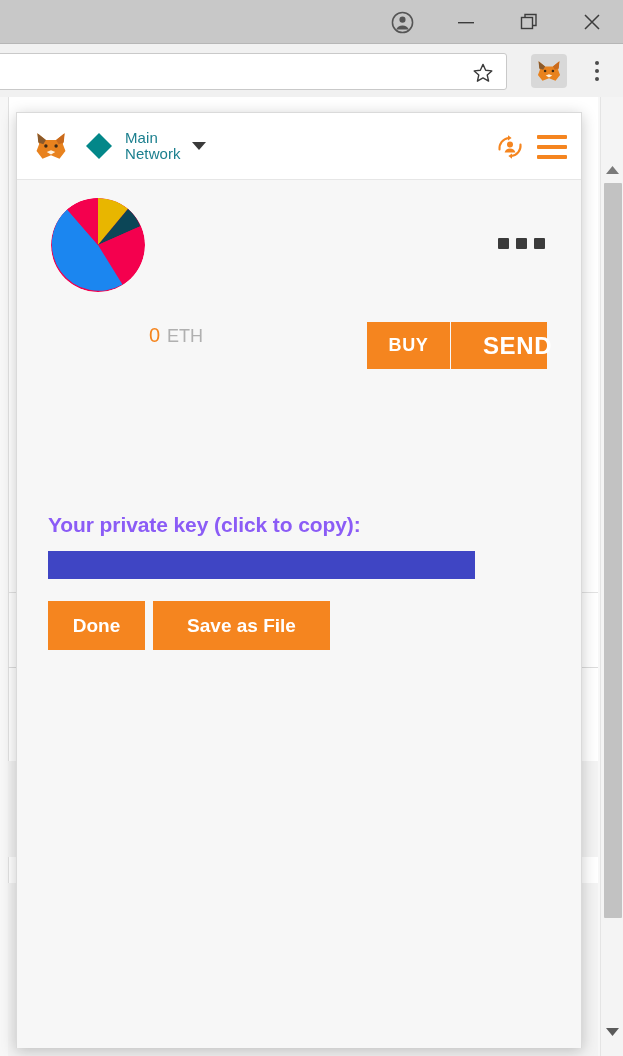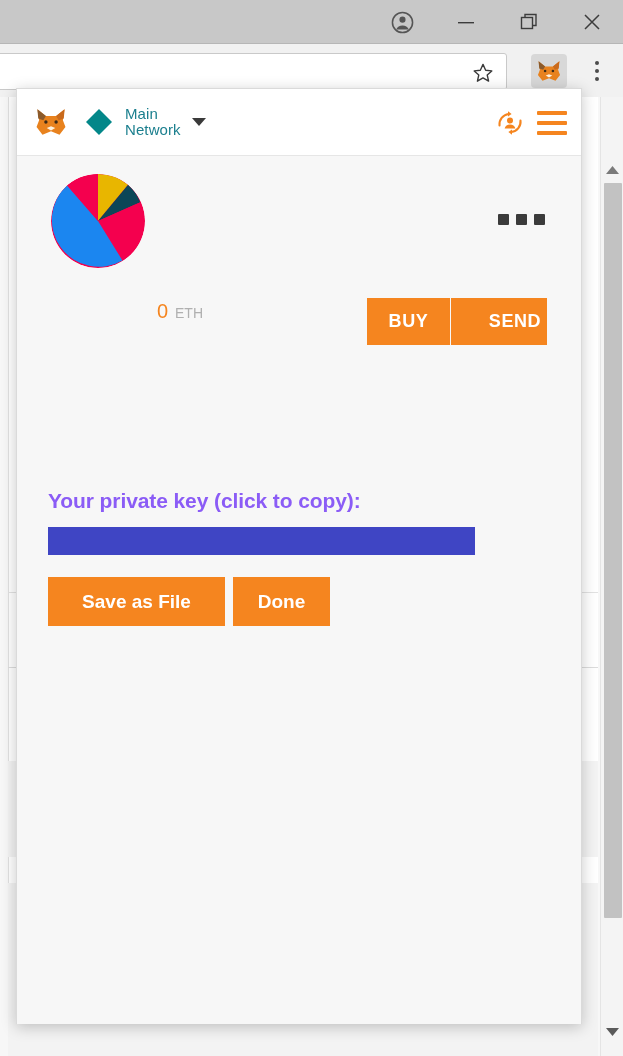--- a/index.html
+++ b/index.html
@@ -126,21 +126,21 @@
     position: absolute;
     left: 3px; top: 86px;
     width: 18px; height: 735px;
     background: #c2c2c2;
     border-radius: 1px;
   }
 
   
   .popup {
     position: absolute;
-    left: 16px; top: 88px;
+    left: 16px; top: 112px;
     width: 566px; height: 936px;
     background: #f7f7f7;
     border: 1px solid #dadada;
     box-shadow: 0 3px 14px rgba(0,0,0,0.22);
   }
 
   .mm-header {
     position: relative;
     height: 67px;
     background: #ffffff;
@@ -246,39 +246,39 @@
     height: 60px;
   }
   .balances {
     position: absolute;
     left: 36px; top: 0;
     text-align: right;
     width: 150px;
   }
   .bal-line { line-height: 23px; white-space: nowrap; }
   .bal-eth-num { font-size: 20px; color: #f5851f; }
-  .bal-eth-unit { font-size: 14px; color: #b0b0b0; margin-left: 7px; }
+  .bal-eth-unit { font-size: 18px; color: #b0b0b0; margin-left: 7px; }
   .bal-usd-num { font-size: 20px; color: #5b6675; }
   .bal-usd-unit { font-size: 18px; color: #b0b0b0; margin-left: 7px; }
 
   .action-buttons {
     position: absolute;
     right: 34px; top: -2px;
     display: flex; gap: 1px;
   }
   .btn {
     background: #f5851f;
     color: #ffffff;
     border: none;
     font-family: "Liberation Sans", sans-serif;
     font-weight: 700;
     cursor: pointer;
   }
   .btn-buy  { width: 83px; height: 47px; font-size: 18px; letter-spacing: .6px; }
-  .btn-send { width: 96px; height: 47px; font-size: 18px; letter-spacing: .6px; padding-left: 32px; }
+  .btn-send { width: 96px; height: 47px; font-size: 24px; letter-spacing: .6px; padding-left: 32px; }
 
   .privkey-section {
     position: absolute;
     left: 31px; top: 333px;
     width: 460px;
   }
   .privkey-label {
     font-size: 21px;
     font-weight: 700;
     color: #8b5cf6;
@@ -460,21 +460,21 @@
         <div class="action-buttons">
           <button class="btn btn-buy">BUY</button>
           <button class="btn btn-send">SEND</button>
         </div>
       </div>
 
       <div class="privkey-section">
         <div class="privkey-label">Your private key (click to copy):</div>
         <div class="privkey-bar"></div>
         <div class="privkey-actions">
+          <button class="btn btn-done">Done</button>
           <button class="btn btn-savefile">Save as File</button>
-          <button class="btn btn-done">Done</button>
         </div>
       </div>
 
     </div>
   </div>
 
 </div>
 
 </body></html>

